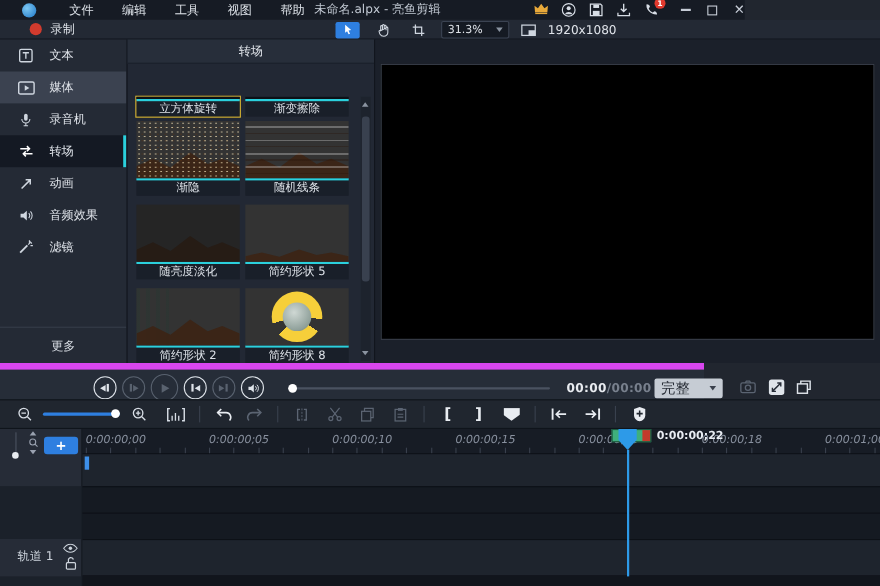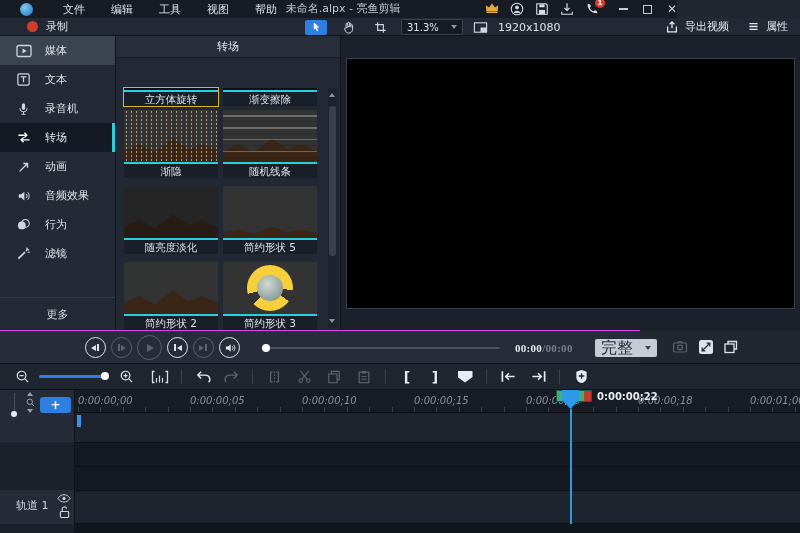--- a/index.html
+++ b/index.html
@@ -103,40 +103,40 @@
   .arr-up{top:5px;border-bottom:4.5px solid #8a93a0;}
   .arr-dn{bottom:5px;border-top:4.5px solid #8a93a0;}
 
   
   #preview{position:absolute;left:340px;top:36px;width:460px;height:294px;background:#1b202a;
            border-left:1px solid #11151d;}
   .video{position:absolute;left:5px;top:22px;width:449px;height:251px;background:#000;border:1px solid #3a404c;}
 
   
   #playerbar{position:absolute;left:0;top:330px;width:640px;height:33px;background:#262d38;
-             border-top:1px solid #d946ef;font-family:Liberation Serif, serif;}
+             border-top:6px solid #d946ef;}
   .controls{position:absolute;left:85px;top:0;height:33px;display:flex;align-items:center;gap:5px;}
   .pbtn{width:21px;height:21px;border:1.4px solid #dfe4ea;border-radius:50%;color:#dfe4ea;
         display:flex;align-items:center;justify-content:center;cursor:pointer;}
   .pbtn.big{width:25px;height:25px;}
   .pbtn.dim{border-color:#59626f;color:#59626f;}
   .tri-l{width:0;height:0;border-top:3.5px solid transparent;border-bottom:3.5px solid transparent;
          border-right:5.5px solid currentColor;}
   .tri-r{width:0;height:0;border-top:3.5px solid transparent;border-bottom:3.5px solid transparent;
          border-left:5.5px solid currentColor;}
   .tri-r.big2{border-top-width:4.5px;border-bottom-width:4.5px;border-left-width:7px;}
   .vbar{width:1.5px;height:7px;background:currentColor;margin:0 1px;}
   .seek{position:absolute;left:262px;top:16px;width:238px;height:2px;background:#4a5260;border-radius:1px;cursor:pointer;}
   .seek .dot{position:absolute;left:0;top:-3px;width:8px;height:8px;border-radius:50%;background:#fff;}
   .timecode{position:absolute;left:515px;top:0;height:33px;display:flex;align-items:center;
             font-size:11px;font-weight:bold;letter-spacing:.3px;}
   .tc-cur{color:#e8ebf0;} .tc-sep,.tc-tot{color:#78808d;}
   .mode-dd{position:absolute;left:595px;top:8px;width:62px;height:18px;background:#c6ccd4;border-radius:2px;
            display:flex;align-items:center;justify-content:space-between;padding:0 6px;cursor:pointer;}
-  .mode-dd .val{color:#272c35;font-size:16px;}
+  .mode-dd .val{color:#272c35;font-size:13px;}
   .mode-dd .chev{border-top-color:#3a404c;}
   .pv-ic{position:absolute;top:8px;width:16px;height:16px;cursor:pointer;}
 
   
   #tl-toolbar{position:absolute;left:0;top:363px;width:800px;height:27px;background:#20262f;
               border-top:1px solid #0f141b;border-bottom:1px solid #0f141b;
               display:flex;align-items:center;}
   .ti{width:18px;height:18px;display:flex;align-items:center;justify-content:center;cursor:pointer;color:#d7dde5;}
   .ti.dim{color:#5b6472;}
   .sep{width:1px;height:15px;background:#39414e;margin:0 12px;}
@@ -262,59 +262,44 @@
         <span class="chev"></span>
       </span>
       <span class="ic" style="width:15px">
         <svg viewBox="0 0 16 16">
             <rect x="1.5" y="3" width="13" height="10" fill="none" stroke="#cfd6df" stroke-width="1.2"></rect>
             <rect x="8" y="8" width="6.5" height="5" fill="#cfd6df"></rect>
           </svg>
       </span>
       <span>1920x1080</span>
     </div>
-    <div class="right-tools">
-      <span class="rt-item">
-        <svg width="14" height="14" viewBox="0 0 16 16">
-            <path d="M8 9.5V2.3M5.3 4.8L8 2.1l2.7 2.7" stroke="#e8ebf0" stroke-width="1.4" fill="none"></path>
-            <path d="M3 7.5v6h10v-6" stroke="#e8ebf0" stroke-width="1.4" fill="none"></path>
-          </svg>
-        <span>导出视频</span>
-      </span>
-      <span class="rt-item">
-        <svg width="13" height="13" viewBox="0 0 16 16">
-            <path d="M3 4.5h10M3 8h10M3 11.5h10" stroke="#e8ebf0" stroke-width="1.6"></path>
-          </svg>
-        <span>属性</span>
-      </span>
-    </div>
   </div>
 
   <aside id="sidebar">
     <div id="sb-items">
+        <div class="sb-item ">
+          <span class="ic">
+            <svg width="15" height="15" viewBox="0 0 16 16">
+              <rect x="2" y="2" width="12" height="12" rx="1.5" fill="none" stroke="#cfd6df" stroke-width="1.3"></rect>
+              <path d="M5 5.3h6M8 5.3V11" stroke="#cfd6df" stroke-width="1.3" fill="none"></path>
+            </svg>
+          </span>
+          <span>文本</span>
+        </div>
         <div class="sb-item selected">
           <span class="ic">
             <svg width="16" height="14" viewBox="0 0 16 14">
               <rect x="1" y="1.5" width="14" height="11" rx="1.5" fill="none" stroke="#cfd6df" stroke-width="1.3"></rect>
               <path d="M6.5 4.5l4.2 2.5-4.2 2.5z" fill="#cfd6df"></path>
             </svg>
           </span>
           <span>媒体</span>
         </div>
         <div class="sb-item ">
           <span class="ic">
-            <svg width="15" height="15" viewBox="0 0 16 16">
-              <rect x="2" y="2" width="12" height="12" rx="1.5" fill="none" stroke="#cfd6df" stroke-width="1.3"></rect>
-              <path d="M5 5.3h6M8 5.3V11" stroke="#cfd6df" stroke-width="1.3" fill="none"></path>
-            </svg>
-          </span>
-          <span>文本</span>
-        </div>
-        <div class="sb-item ">
-          <span class="ic">
             <svg width="13" height="16" viewBox="0 0 16 16">
               <rect x="6" y="1" width="4" height="8" rx="2" fill="#cfd6df"></rect>
               <path d="M3.5 7a4.5 4.5 0 009 0M8 11.5V14M5.5 14.5h5" stroke="#cfd6df" stroke-width="1.2" fill="none"></path>
             </svg>
           </span>
           <span>录音机</span>
         </div>
         <div class="sb-item active">
           <span class="ic">
             <svg width="16" height="13" viewBox="0 0 16 14">
@@ -335,29 +320,20 @@
           <span class="ic">
             <svg width="15" height="14" viewBox="0 0 16 16">
               <path d="M2.5 6v4h3L9 13V3L5.5 6z" fill="#cfd6df"></path>
               <path d="M11 5.5a3.5 3.5 0 010 5M12.8 3.7a6.2 6.2 0 010 8.6" stroke="#cfd6df" stroke-width="1.1" fill="none"></path>
             </svg>
           </span>
           <span>音频效果</span>
         </div>
         <div class="sb-item ">
           <span class="ic">
-            <svg width="15" height="13" viewBox="0 0 16 14">
-              <circle cx="6.2" cy="8" r="4.2" fill="#cfd6df"></circle>
-              <circle cx="10" cy="5.8" r="4.2" fill="none" stroke="#cfd6df" stroke-width="1.2"></circle>
-            </svg>
-          </span>
-          <span>行为</span>
-        </div>
-        <div class="sb-item ">
-          <span class="ic">
             <svg width="15" height="15" viewBox="0 0 16 16">
               <path d="M2.5 13.5L9.5 6.5" stroke="#cfd6df" stroke-width="1.8"></path>
               <path d="M11.5 1.5v2.4M10.3 5.7l1.7-1.7M12.5 6.7h2.3M12 2.8l1.8 1.8" stroke="#cfd6df" stroke-width="1.2"></path>
             </svg>
           </span>
           <span>滤镜</span>
         </div>
       </div>
     <div class="sb-more">更多</div>
   </aside>
@@ -400,21 +376,21 @@
         <div class="cell" style="left:8px;top:226px;">
           <div class="thumb t-shape2">
             <span class="mountains"></span>
           </div>
           <div class="lbl">简约形状 2</div>
         </div>
         <div class="cell" style="left:107px;top:226px;">
           <div class="thumb t-shape3">
             <span class="ring"></span>
           </div>
-          <div class="lbl">简约形状 3</div>
+          <div class="lbl">简约形状 8</div>
         </div>
       </div>
     <div class="tp-scroll">
       <span class="arr-up"></span>
       <span class="thumbb"></span>
       <span class="arr-dn"></span>
     </div>
   </section>
 
   <section id="preview">

